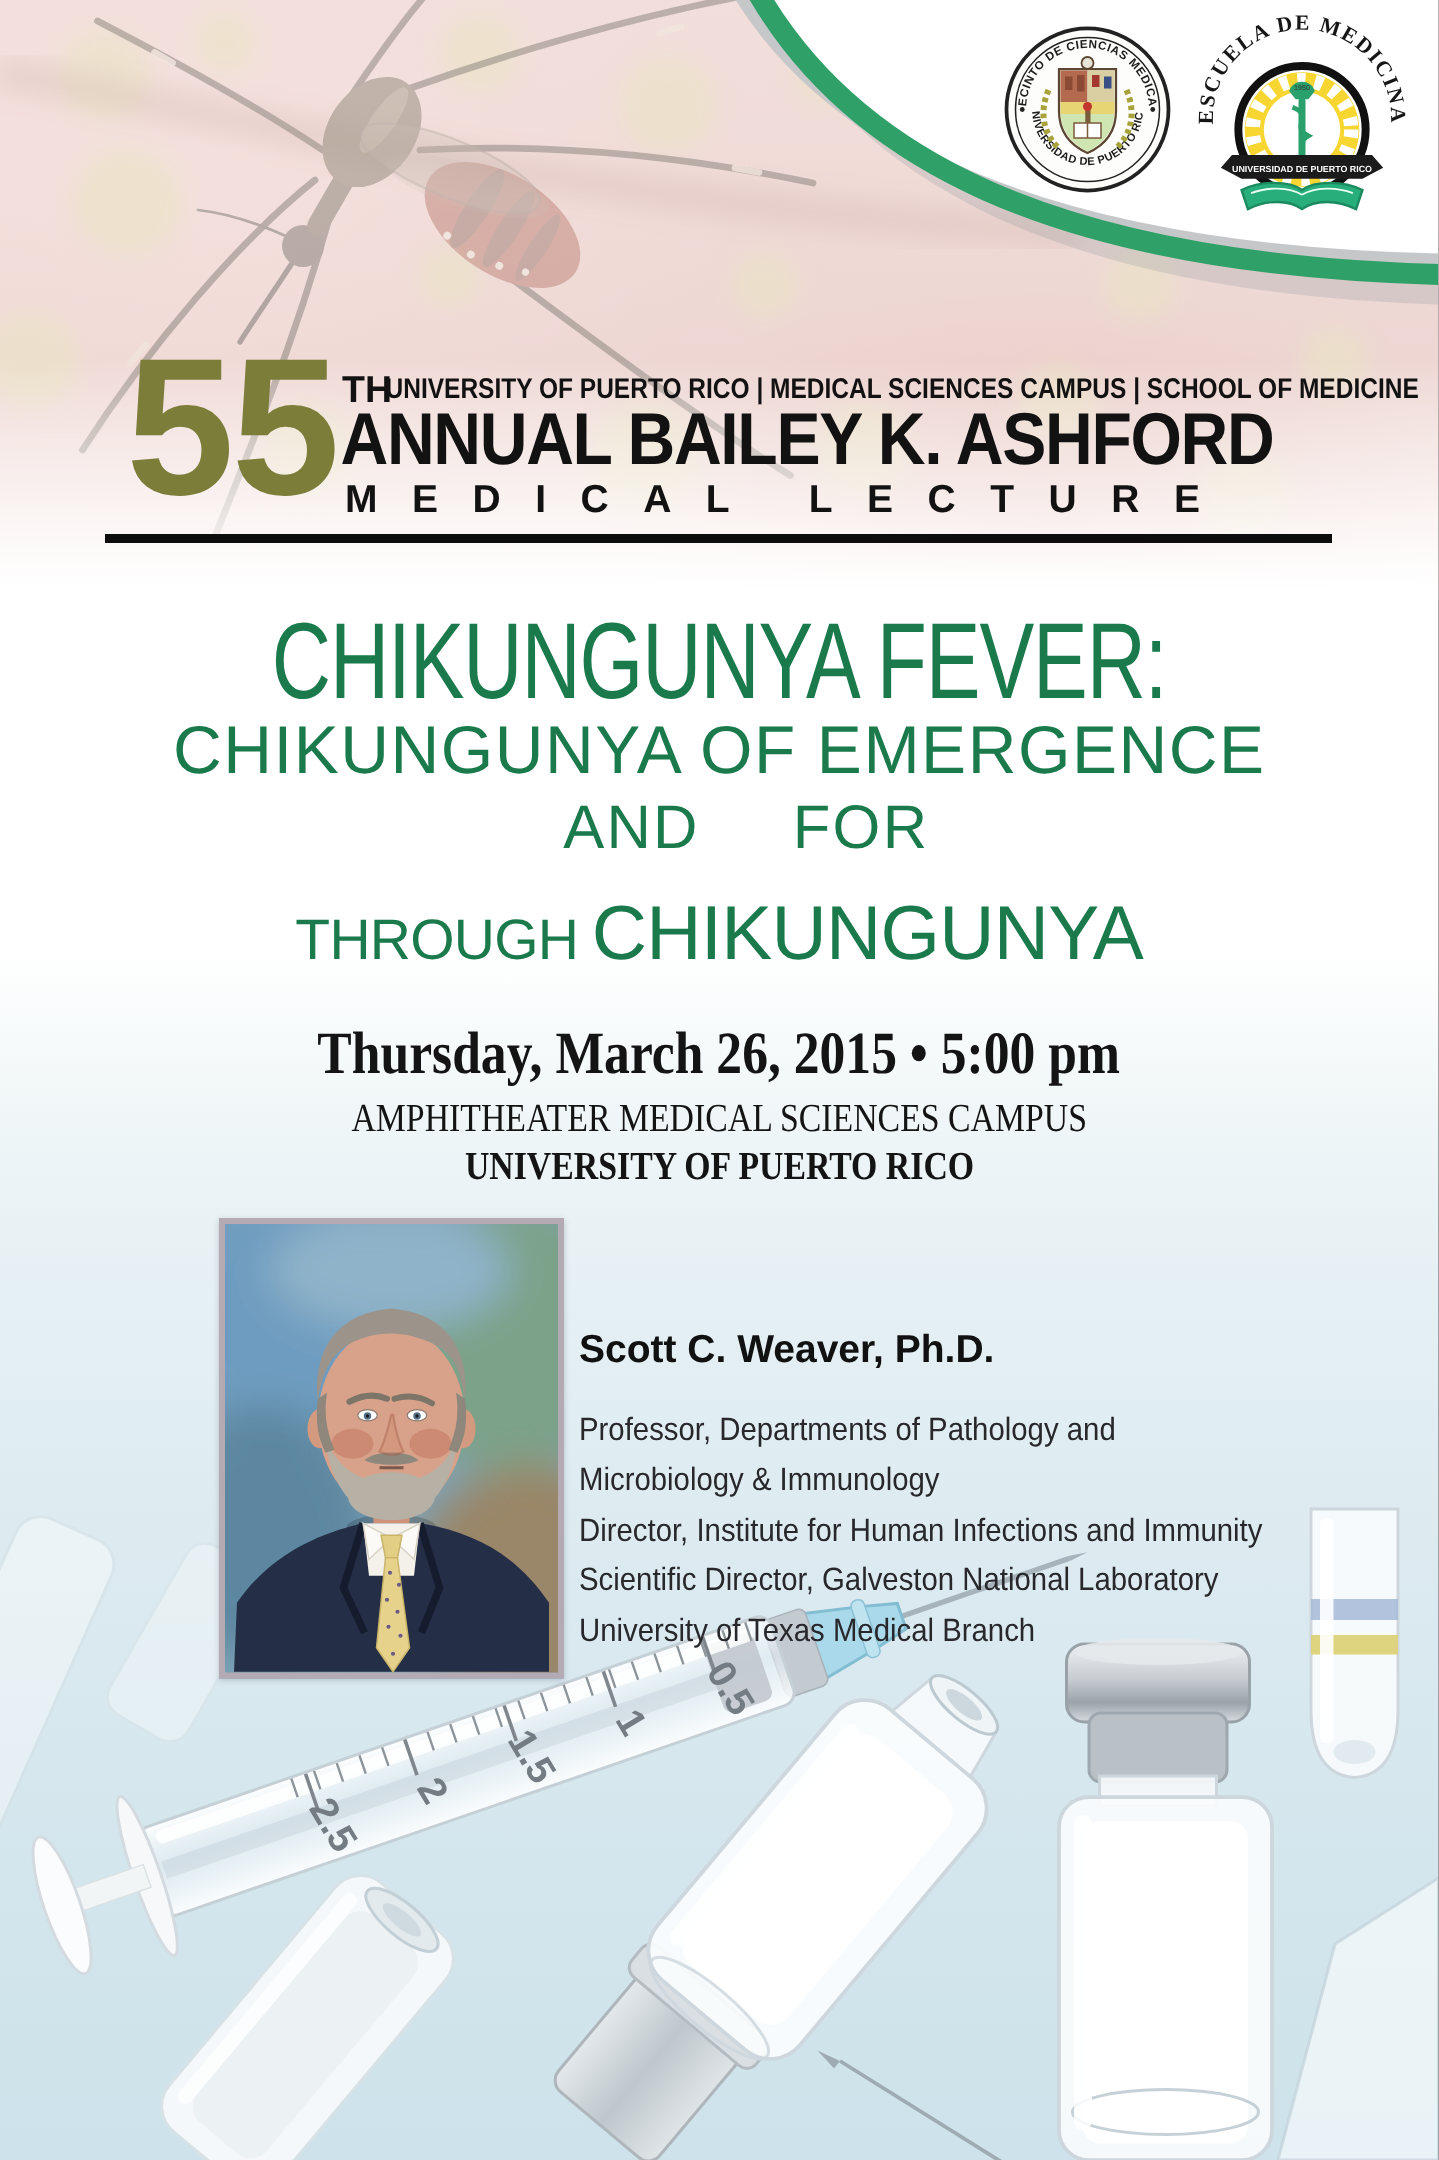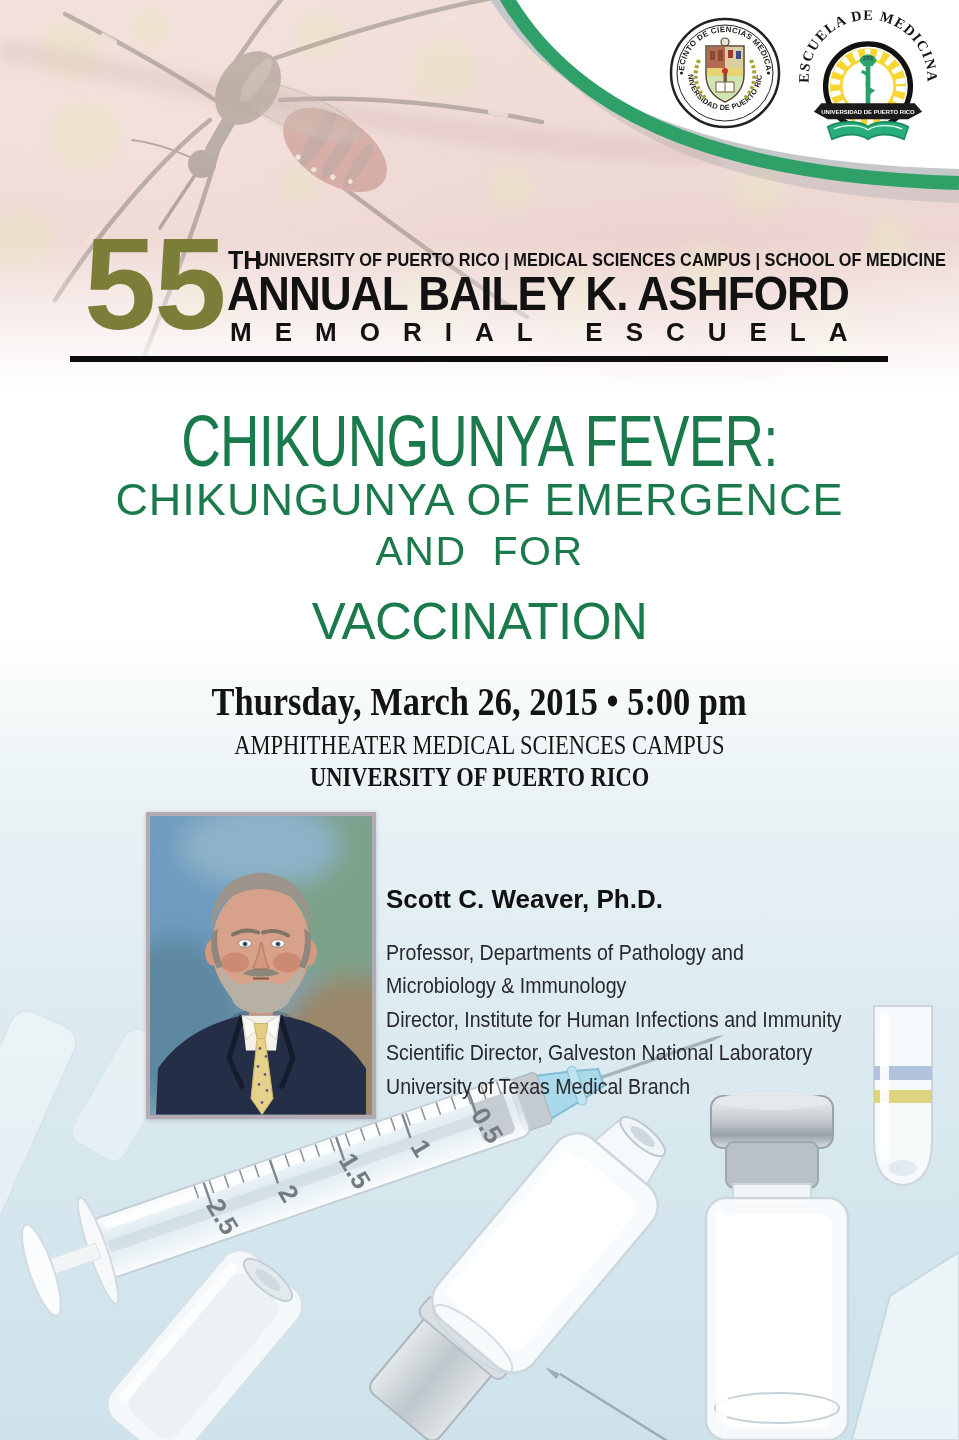--- a/index.html
+++ b/index.html
@@ -30,21 +30,21 @@
   .series{left:227px;top:265px;font-size:49px;font-weight:700;transform:scaleX(.9);transform-origin:0 0;letter-spacing:-1px;}
   .series-sub{left:230px;top:317px;font-size:26px;font-weight:700;letter-spacing:23px;}
   .hdr-rule{position:absolute;left:70px;top:356px;width:818px;height:6px;background:#0d0d0d;z-index:6;}
   
   .gt{position:absolute;left:0;width:100%;text-align:center;color:#1a7a4b;z-index:3;white-space:nowrap;}
   .gt1{top:400px;font-size:72px;font-weight:400;}
   .gt1 .squeeze{display:inline-block;transform:scaleX(.76);transform-origin:50% 50%;letter-spacing:-1px;}
   .gt2{top:474px;font-size:45px;font-weight:400;letter-spacing:1px;}
   .gt-row{display:flex;justify-content:center;align-items:baseline;}
   .gt3{top:528px;gap:26px;letter-spacing:1.5px;font-weight:400;}
-  .gt3 .big{font-size:58px;} .gt3 .small{font-size:41px;}
+  .gt3 .big{font-size:58px;} .gt3 .small{font-size:41px;margin-left:36px;}
   .gt4{top:592px;gap:9px;letter-spacing:-0.5px;font-weight:400;}
   .gt4 .big{font-size:51px;} .gt4 .small{font-size:38px;}
   
   .evt{position:absolute;left:0;width:100%;text-align:center;color:#141414;z-index:3;font-family:"Liberation Serif",serif;white-space:nowrap;}
   .evt-date{top:678px;font-size:40px;font-weight:700;}
   .evt-date .squeeze{display:inline-block;transform:scaleX(.86);transform-origin:50% 50%;}
   .evt-v1{top:730px;font-size:26.5px;font-weight:400;}
   .evt-v1 .squeeze,.evt-v2 .squeeze{display:inline-block;transform:scaleX(.85);transform-origin:50% 50%;}
   .evt-v2{top:762px;font-size:26.5px;font-weight:700;}
   
@@ -198,31 +198,32 @@
       <text x="66" y="98.5" font-size="5.6" text-anchor="middle" fill="#ffffff" font-family="Liberation Sans,sans-serif" font-weight="700">UNIVERSIDAD DE PUERTO RICO</text>
     </g>
     <path d="M28,110 C40,104 58,104 66,110 C74,104 92,104 104,110 L100,122 C88,116 74,116 66,122 C58,116 44,116 32,122 Z" fill="#27ae7a" stroke="#1b8a5f" stroke-width="1.5"></path>
     <path d="M34,112 C44,108 58,108 66,113 M98,112 C88,108 74,108 66,113" stroke="#e9fff4" stroke-width="1.2" fill="none"></path>
   </svg>
 
   <div class="hdr edition">55</div>
   <div class="hdr edition-suffix">TH</div>
   <div class="hdr institution">UNIVERSITY OF PUERTO RICO | MEDICAL SCIENCES CAMPUS | SCHOOL OF MEDICINE</div>
   <div class="hdr series">ANNUAL BAILEY K. ASHFORD</div>
-  <div class="hdr series-sub">MEMORIAL ESCUELA</div>
+  <div class="hdr series-sub">MEDICAL LECTURE</div>
   <div class="hdr-rule"></div>
 
   <div class="gt gt1"><span class="squeeze">CHIKUNGUNYA FEVER:</span></div>
   <div class="gt gt2">CHIKUNGUNYA OF EMERGENCE</div>
   <div class="gt gt3 gt-row">
     <span class="small">AND</span>
     <span class="small">FOR</span>
   </div>
   <div class="gt gt4 gt-row">
-    <span class="big">VACCINATION</span>
+    <span class="small">THROUGH</span>
+    <span class="big">CHIKUNGUNYA</span>
   </div>
 
   <div class="evt evt-date"><span class="squeeze">Thursday, March 26, 2015 • 5:00 pm</span></div>
   <div class="evt evt-v1"><span class="squeeze">AMPHITHEATER MEDICAL SCIENCES CAMPUS</span></div>
   <div class="evt evt-v2"><span class="squeeze">UNIVERSITY OF PUERTO RICO</span></div>
 
   <div class="photo-frame">
     <svg width="222" height="299" viewBox="0 0 222 298">
       <defs>
           <filter id="pblur">

